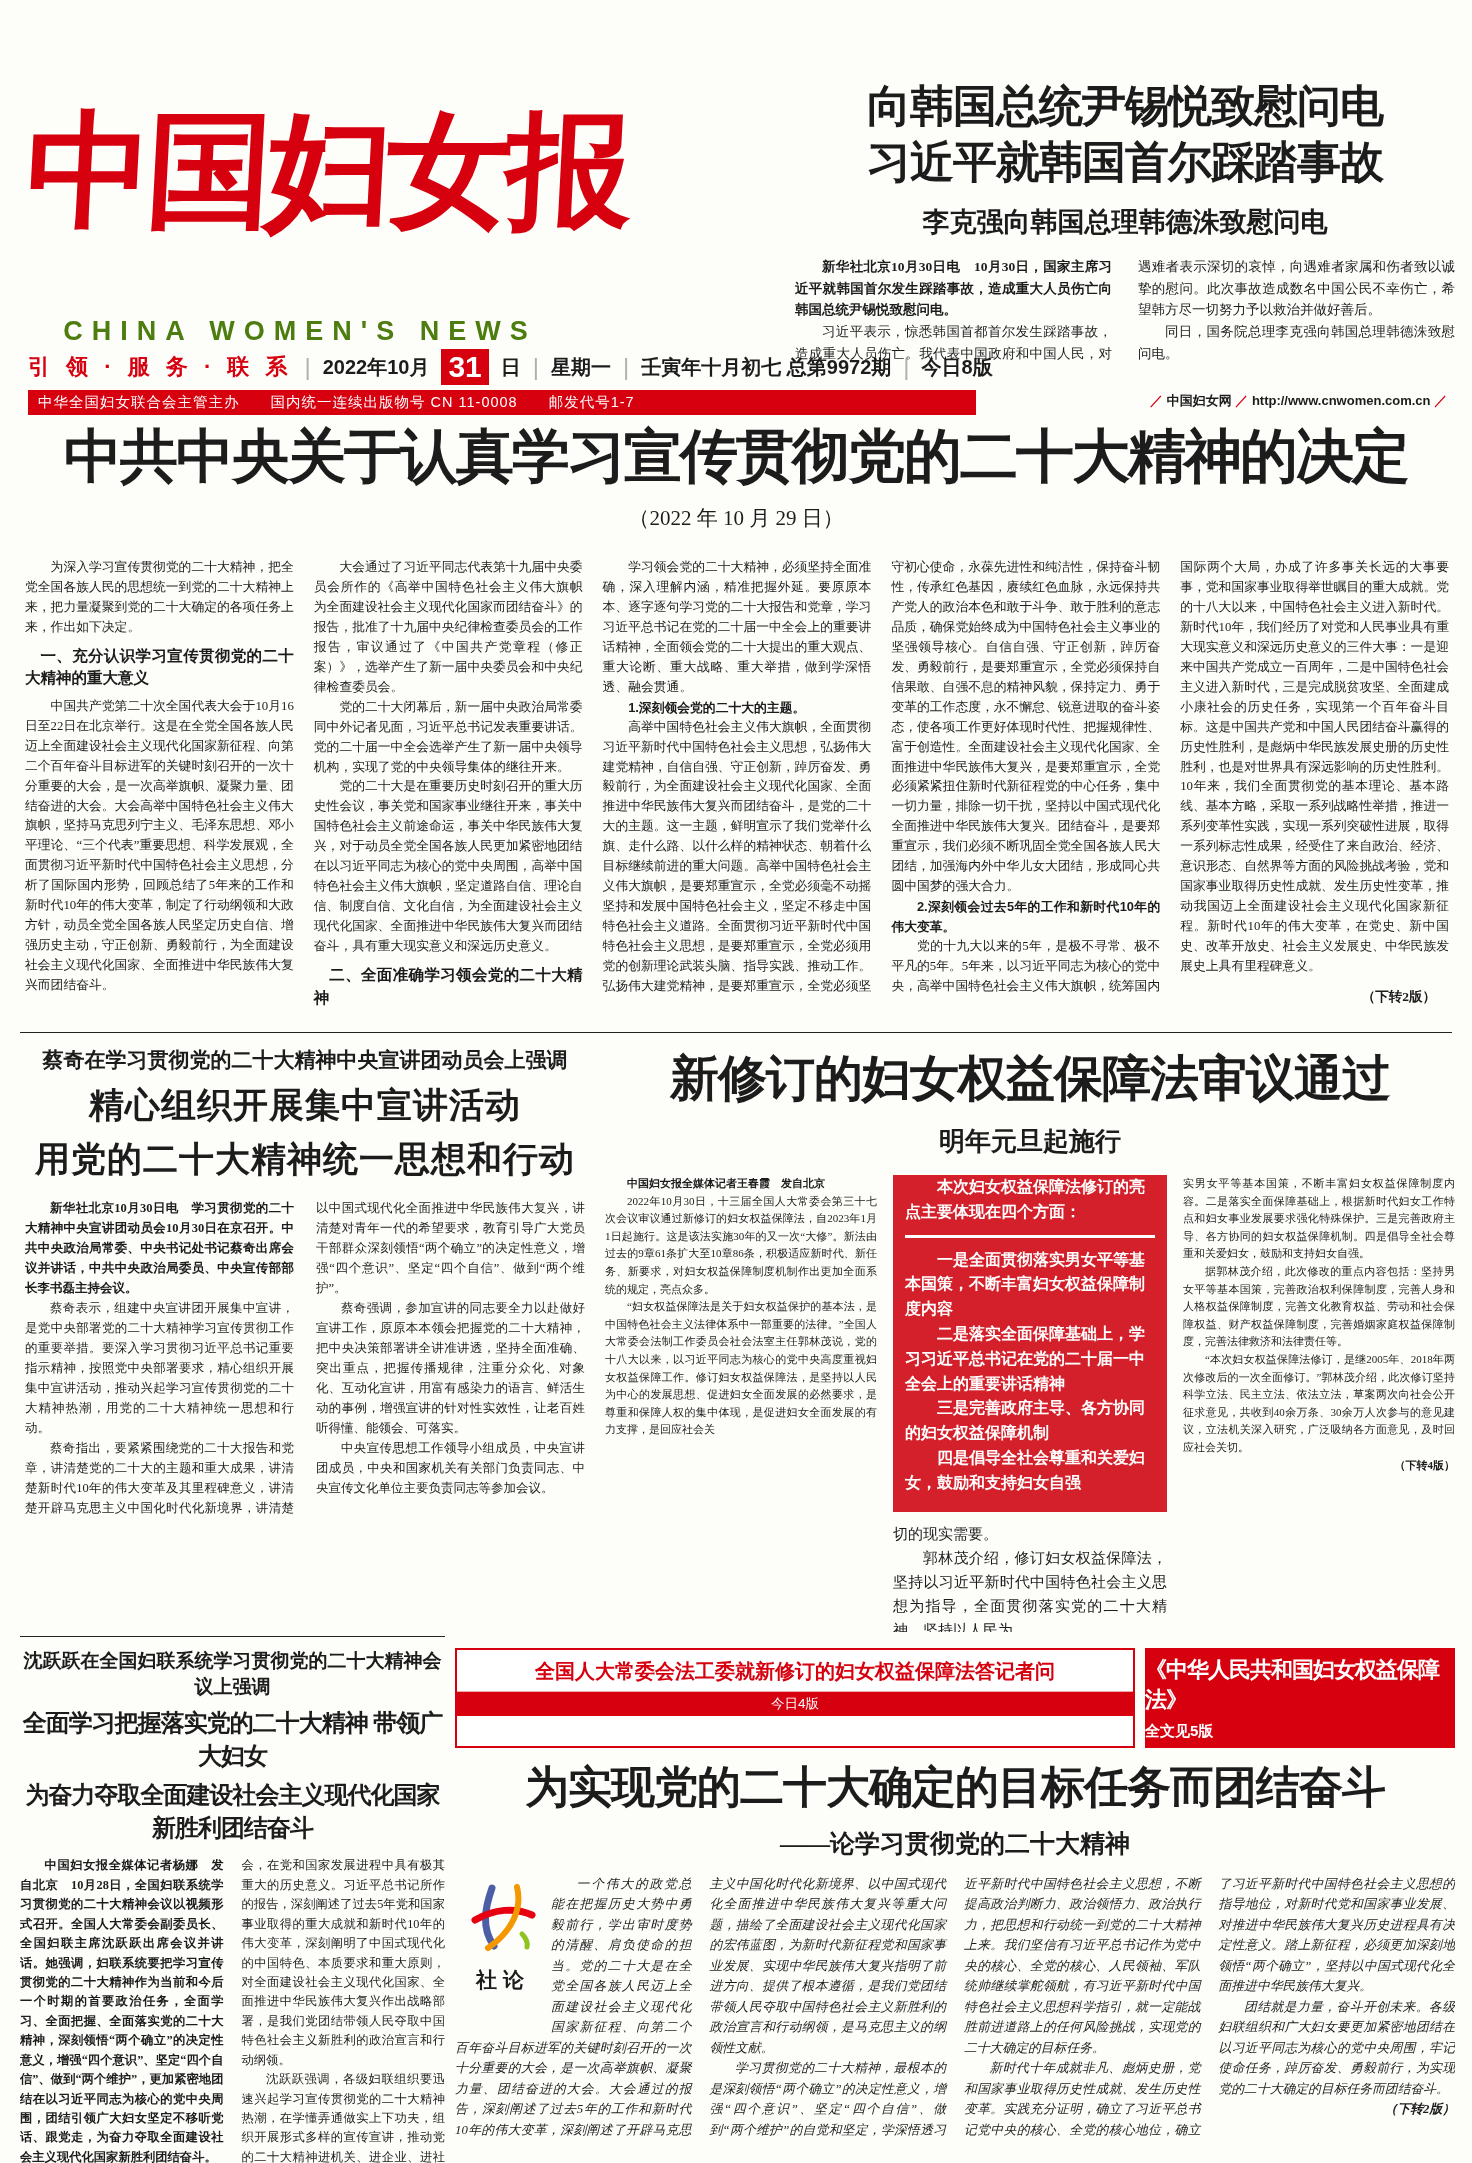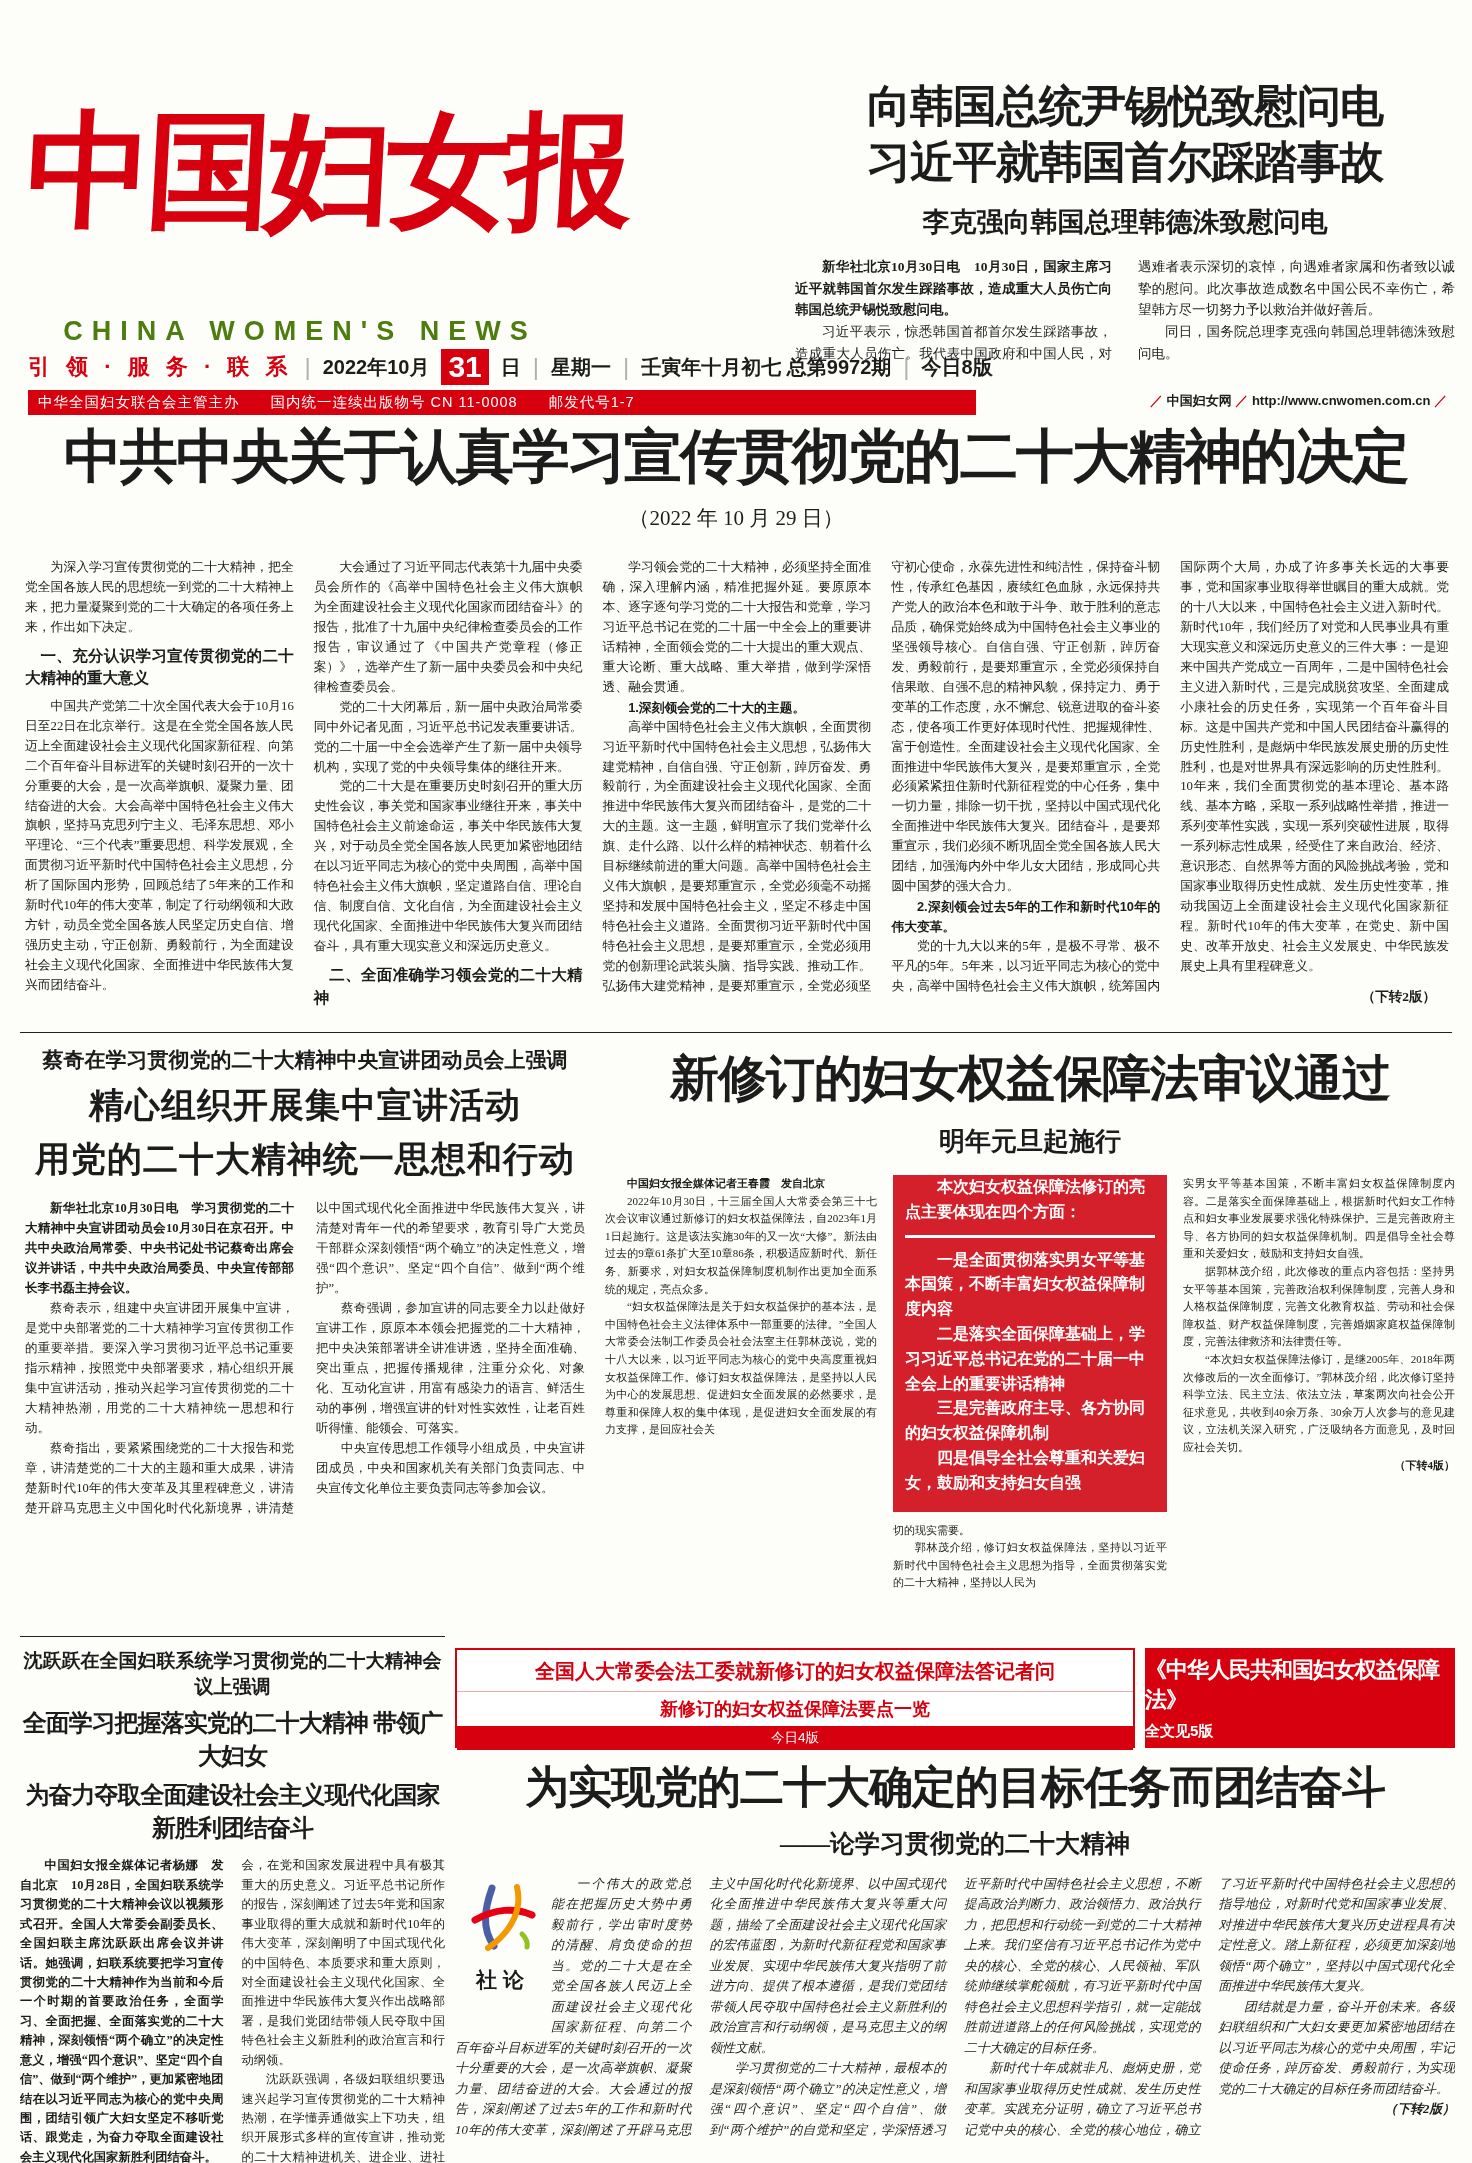--- a/index.html
+++ b/index.html
@@ -56,21 +56,21 @@
   #law { left:605px; top:1046px; width:850px; }
   #law .h { font-size:49px; font-weight:900; text-align:center; letter-spacing:-1px; }
   #law .sub { font-size:26px; font-weight:700; text-align:center; margin-top:12px; }
   #law .cols { display:flex; gap:16px; margin-top:16px; }
   #law .tcol { width:272px; font-size:11px; line-height:1.6; text-align:justify; height:428px; overflow:hidden; }
   #law .midcol { width:274px; }
   #hlbox { background:#d3202a; color:#fff; padding:0 12px 16px; font-family:"Liberation Sans","DejaVu Sans",sans-serif;
            font-weight:700; font-size:16px; line-height:1.55; }
   #hlbox .hd { padding-bottom:10px; border-bottom:3px solid #fff; margin-bottom:10px; text-indent:2em; }
   #hlbox p { text-indent:2em; }
-  #law .under { margin-top:10px; font-size:11px; line-height:1.6; text-align:justify; height:110px; overflow:hidden; }
+  #law .under { margin-top:10px; font-size:15px; line-height:1.6; text-align:justify; height:110px; overflow:hidden; }
 
   
   #rule-left { left:20px; top:1636px; width:425px; border-top:1.5px solid #222; }
   #shen { left:20px; top:1648px; width:425px; }
   #shen .eyebrow { font-size:19px; font-weight:700; text-align:center; }
   #shen .h { font-size:24px; font-weight:900; line-height:1.38; text-align:center; margin-top:6px; letter-spacing:-1px; }
   #shen .body { margin-top:12px; column-count:2; column-gap:18px; font-size:12.3px; line-height:1.58;
                 text-align:justify; height:362px; overflow:hidden; }
 
   
@@ -225,21 +225,20 @@
       <p class="byline">中国妇女报全媒体记者杨娜　发自北京　10月28日，全国妇联系统学习贯彻党的二十大精神会议以视频形式召开。全国人大常委会副委员长、全国妇联主席沈跃跃出席会议并讲话。她强调，妇联系统要把学习宣传贯彻党的二十大精神作为当前和今后一个时期的首要政治任务，全面学习、全面把握、全面落实党的二十大精神，深刻领悟“两个确立”的决定性意义，增强“四个意识”、坚定“四个自信”、做到“两个维护”，更加紧密地团结在以习近平同志为核心的党中央周围，团结引领广大妇女坚定不移听党话、跟党走，为奋力夺取全面建设社会主义现代化国家新胜利团结奋斗。</p>
           <p class="p">沈跃跃指出，党的二十大是一次高举旗帜、凝聚力量、团结奋进的大会，在党和国家发展进程中具有极其重大的历史意义。习近平总书记所作的报告，深刻阐述了过去5年党和国家事业取得的重大成就和新时代10年的伟大变革，深刻阐明了中国式现代化的中国特色、本质要求和重大原则，对全面建设社会主义现代化国家、全面推进中华民族伟大复兴作出战略部署，是我们党团结带领人民夺取中国特色社会主义新胜利的政治宣言和行动纲领。</p>
           <p class="p">沈跃跃强调，各级妇联组织要迅速兴起学习宣传贯彻党的二十大精神热潮，在学懂弄通做实上下功夫，组织开展形式多样的宣传宣讲，推动党的二十大精神进机关、进企业、进社区、进家庭，引领广大妇女坚定不移跟党奋进新征程、建功新时代，为全面建设社会主义现代化国家贡献巾帼力量。</p>
         </div>
 
     </div>
   </div>
 
   <div class="abs sans" id="refbox">
     <div class="l1">全国人大常委会法工委就新修订的妇女权益保障法答记者问</div>
-    <div class="l2">新修订的妇女权益保障法要点一览</div>
     <div class="bar">今日4版</div>
   </div>
 
   <div class="abs sans" id="lawbox">
     <div class="l1">《中华人民共和国妇女权益保障法》</div>
     <div class="l2">全文见5版</div>
   </div>
 
   <div class="abs" id="edit">
     <div class="h sans">为实现党的二十大确定的目标任务而团结奋斗</div>

